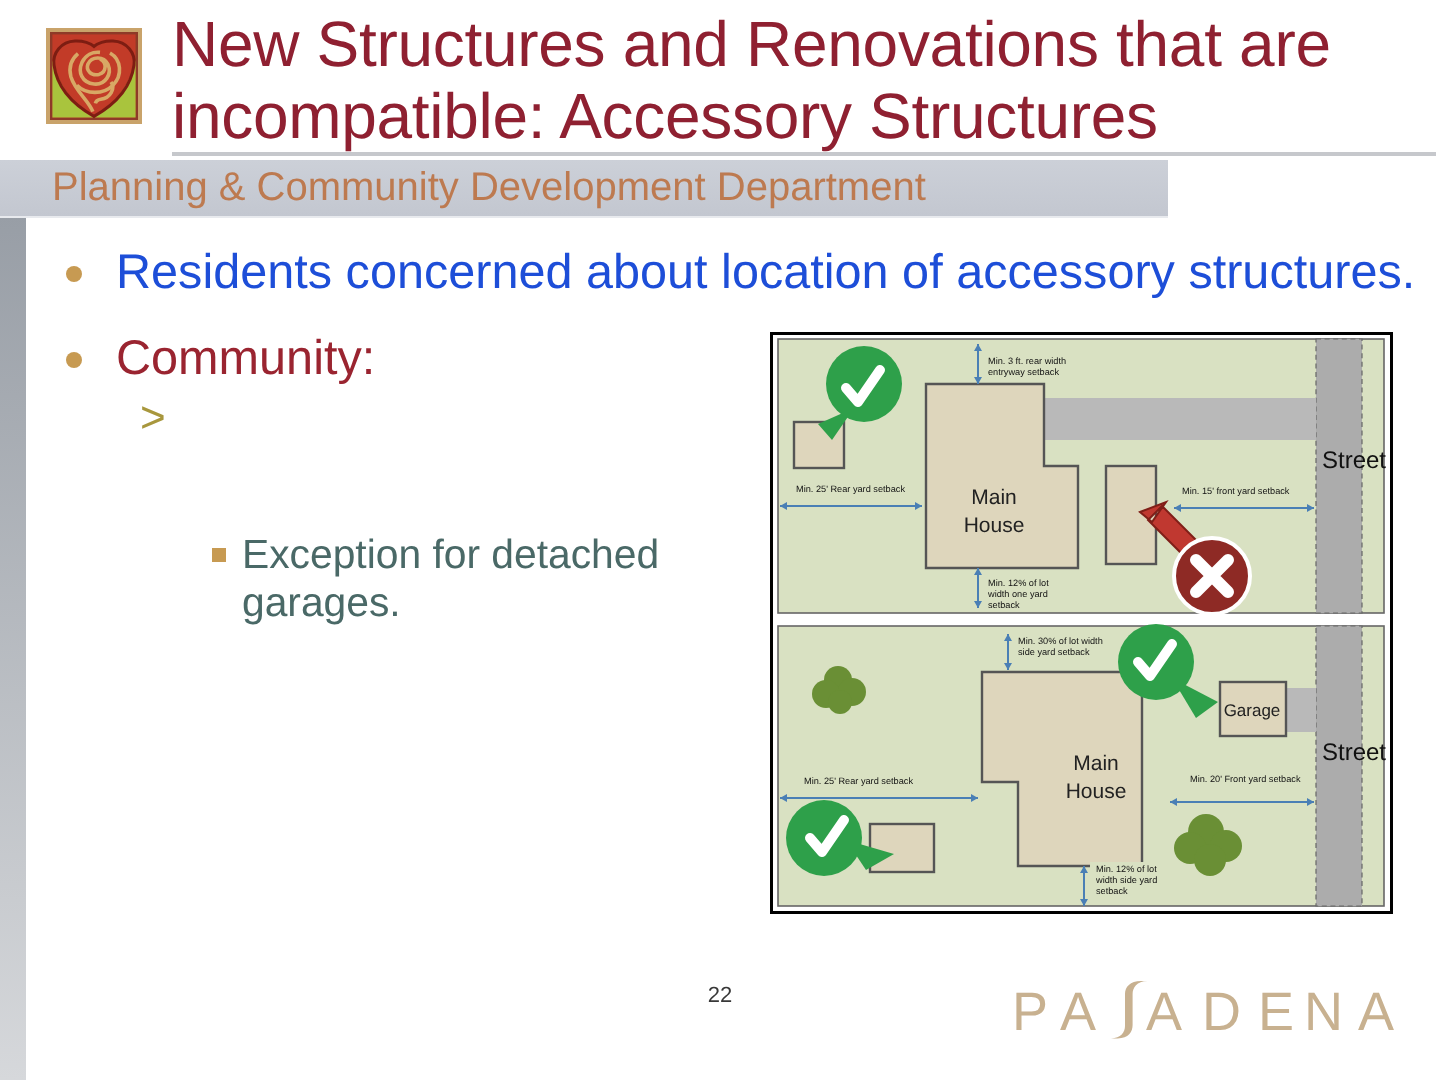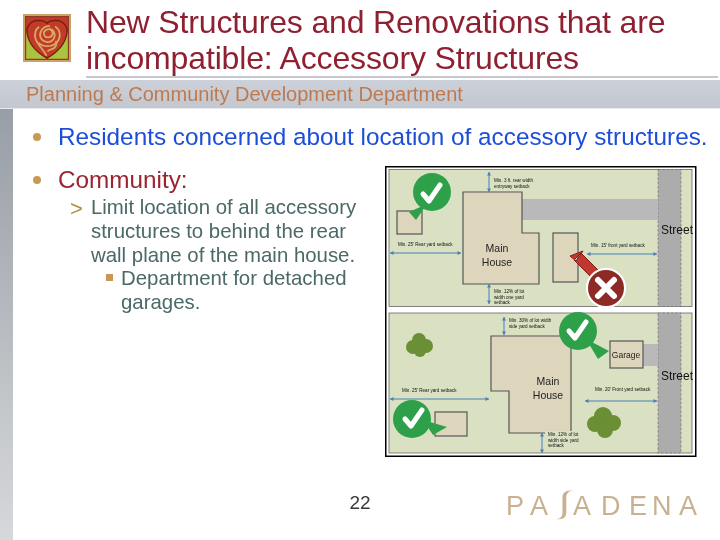--- a/index.html
+++ b/index.html
@@ -4,33 +4,33 @@
 <style>
   html,body{margin:0;padding:0;}
   body{width:720px;height:540px;overflow:hidden;font-family:"Liberation Sans",sans-serif;background:#fff;}
   .slide{position:relative;width:720px;height:540px;background:#fff;}
   .stripe{position:absolute;left:0;top:108px;width:13px;height:432px;
           background:linear-gradient(to bottom,#989ea6,#d6d8db);}
   .logo{position:absolute;left:23px;top:14px;width:48px;height:48px;}
   .title{position:absolute;left:86px;top:4px;width:640px;color:#8f2031;
          font-size:32px;line-height:36px;letter-spacing:-0.15px;}
   .underline{position:absolute;left:86px;top:76px;width:632px;height:1.5px;background:#c6c8cc;}
-  .band{position:absolute;left:0;top:80px;width:720px;height:28px;
+  .band{position:absolute;left:0;top:80px;width:584px;height:28px;
         background:linear-gradient(to bottom,#ccd0d8,#c3c7d0);
         border-bottom:1px solid #e8eaee;}
   .band span{position:absolute;left:26px;top:3px;color:#bd7a50;font-size:20px;}
   .b1dot{position:absolute;left:33px;top:133px;width:8px;height:8px;border-radius:50%;background:#c79a52;}
   .b1{position:absolute;left:58px;top:123px;color:#1d4ed8;font-size:24.3px;}
   .b2dot{position:absolute;left:33px;top:176px;width:8px;height:8px;border-radius:50%;background:#c79a52;}
   .b2{position:absolute;left:58px;top:166px;color:#9a2430;font-size:24.3px;}
   .sbmark{position:absolute;left:70px;top:196px;color:#a8973d;font-size:22px;}
   .sb{position:absolute;left:91px;top:195px;width:280px;color:#4a6967;font-size:20.4px;line-height:24px;}
   .sqmark{position:absolute;left:106px;top:274px;width:7px;height:7px;background:#c79a52;}
   .sb2{position:absolute;left:121px;top:266px;width:232px;color:#4a6967;font-size:20.4px;line-height:24px;}
-  .pagenum{position:absolute;left:348px;top:492px;width:24px;text-align:center;color:#383838;font-size:19px;}
+  .pagenum{position:absolute;left:348px;top:492px;width:24px;text-align:center;color:#383838;font-size:11px;}
   .diagram{position:absolute;left:385px;top:166px;}
   .pasadena{position:absolute;left:506px;top:489px;}
 </style>
 </head>
 <body>
 <div class="slide">
   <div class="stripe"></div>
 
   <svg class="logo" viewBox="0 0 48 48">
     <rect x="0" y="0" width="48" height="48" fill="#c9a36a"></rect>
@@ -53,23 +53,22 @@
 
   <div class="band">
       <span>Planning &amp; Community Development Department</span>
     </div>
 
   <div class="b1dot"></div>
   <div class="b1">Residents concerned about location of accessory structures.</div>
   <div class="b2dot"></div>
   <div class="b2">Community:</div>
   <div class="sbmark">&gt;</div>
-  <div class="sb">Limit location of all accessory structures to behind the rear wall plane of the main house.</div>
   <div class="sqmark"></div>
-  <div class="sb2">Department for detached garages.</div>
+  <div class="sb2">Exception for detached garages.</div>
 
   <svg class="diagram" width="312" height="291" viewBox="0 0 312 291">
     <rect x="0.75" y="0.75" width="310" height="289.5" fill="#ffffff" stroke="#000" stroke-width="1.5"></rect>
 
     <g>
       <rect x="4" y="3.5" width="303" height="137" fill="#d9e1c2" stroke="#666" stroke-width="0.8"></rect>
 
       <rect x="273" y="3.5" width="23" height="137" fill="#acacac" stroke="#666" stroke-width="0.6" stroke-dasharray="2.5,1.8"></rect>
       <text x="276" y="68" font-size="12" fill="#111">Street</text>
 

